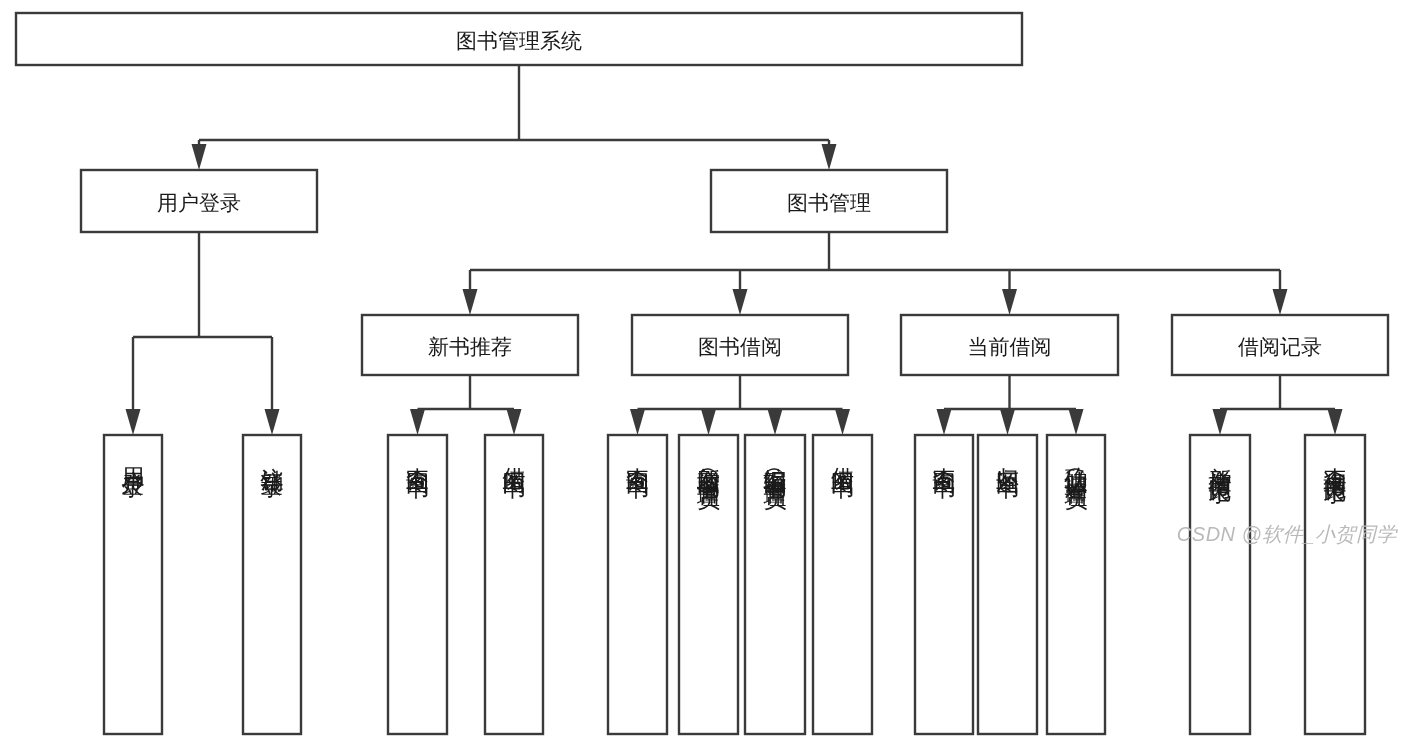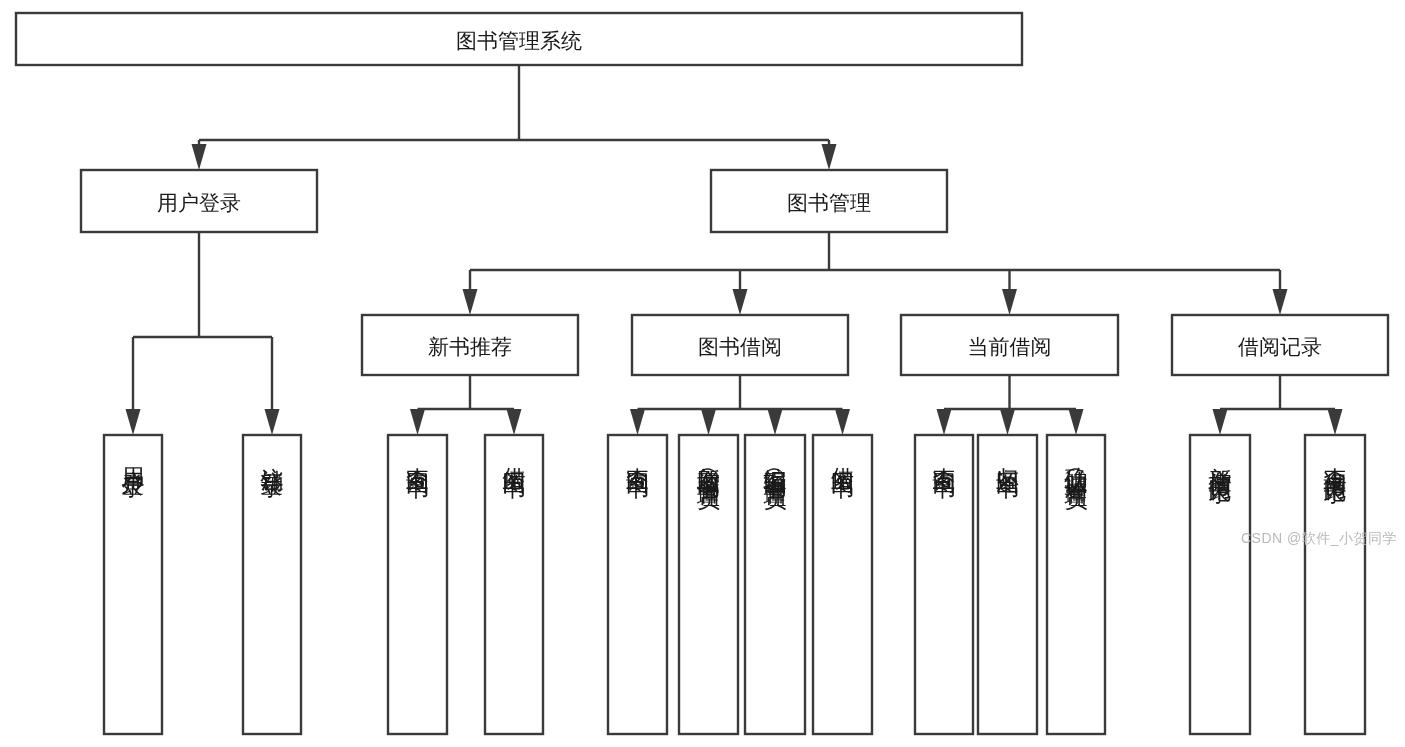--- a/index.html
+++ b/index.html
@@ -45,24 +45,25 @@
     line-height:1;
     letter-spacing:3px;
     color:#1a1a1a;
     white-space:nowrap;
   }
   .watermark{
     position:absolute;
     right:8px;
     bottom:4px;
     font-family:"Liberation Sans","DejaVu Sans",sans-serif;
-    font-size:14px;
+    font-size:20px;
     color:#b9b9b9;
     letter-spacing:0.5px;
     white-space:nowrap;
+    font-style:italic;
   }
 </style>
 </head>
 <body>
 
 <div id="diagram-root">
 
   <svg class="canvas" viewBox="0 0 1405 747">
     <g id="edges-layer">
         <line x1="519" y1="65" x2="519" y2="140" class="edge"></line>

